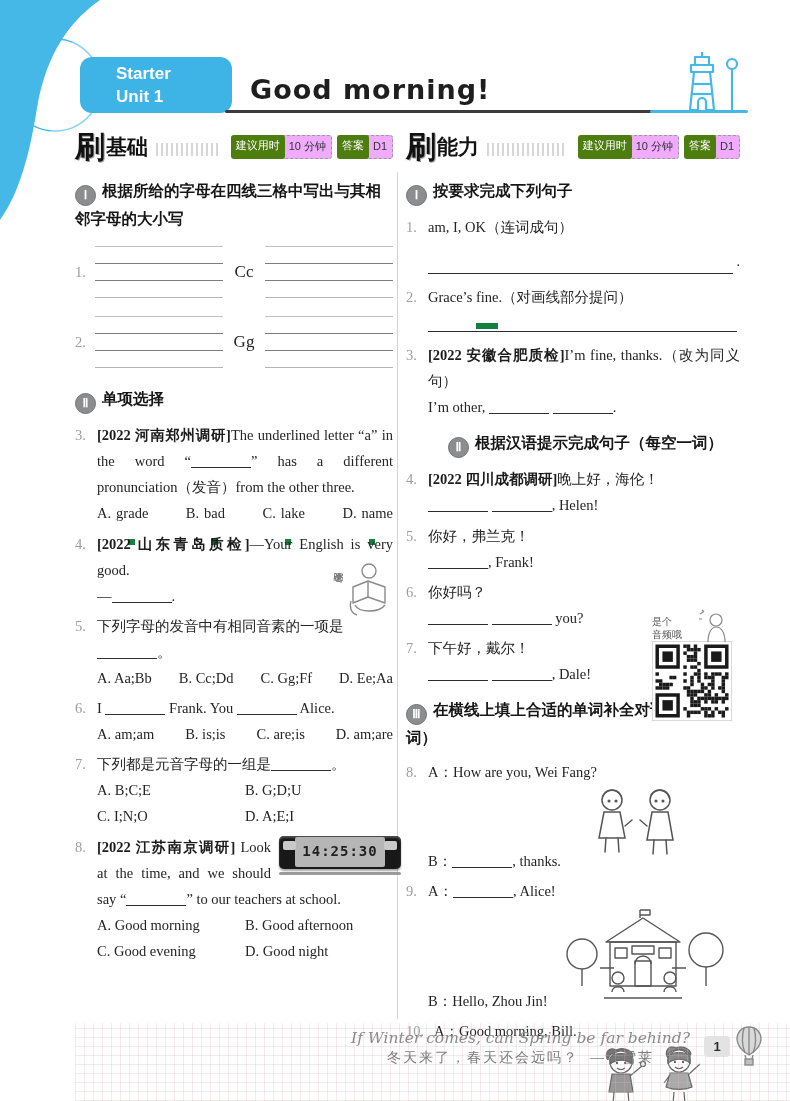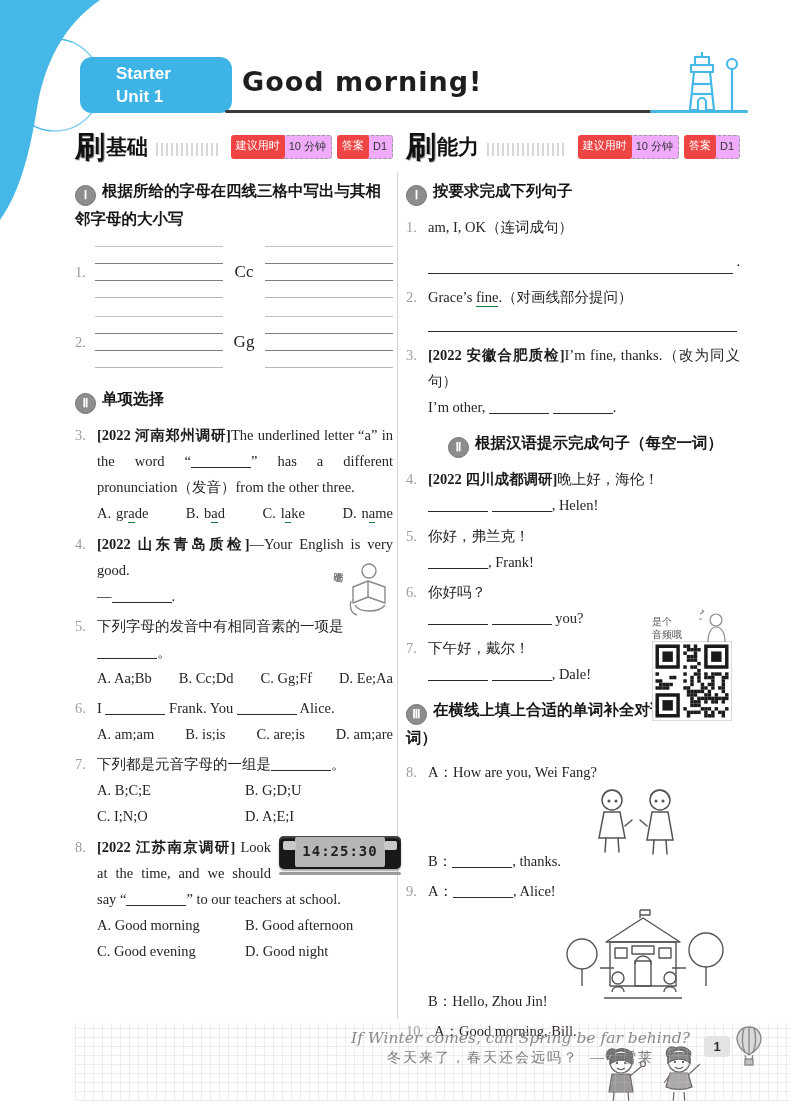--- a/index.html
+++ b/index.html
@@ -3,51 +3,51 @@
 <meta charset="utf-8">
 <style>
   html,body{margin:0;padding:0;background:#fff;}
   .page{position:relative;width:790px;height:1101px;background:#fff;overflow:hidden;
         font-family:"Liberation Serif","DejaVu Serif",serif;color:#242424;}
   
   .corner-deco{position:absolute;left:0;top:0;}
   .unit-box{position:absolute;left:80px;top:57px;width:152px;height:56px;background:#3eb4e6;
             border-radius:12px;color:#fff;font-family:"Liberation Sans","DejaVu Sans",sans-serif;
             font-weight:bold;font-size:17px;line-height:1.35;padding:6px 0 0 36px;box-sizing:border-box;}
-  .title{position:absolute;left:242px;top:66px;margin:0;font-family:"DejaVu Sans","Liberation Sans",sans-serif;
+  .title{position:absolute;left:242px;top:66px;margin:8px;font-family:"DejaVu Sans","Liberation Sans",sans-serif;
          font-weight:bold;font-size:27px;color:#1e1e1e;letter-spacing:1px;}
   .title-rule{position:absolute;left:225px;top:110px;width:432px;height:3px;background:#3c3c3c;border-radius:2px;}
   .title-rule-blue{position:absolute;left:650px;top:110px;width:98px;height:3px;background:#45b8e8;border-radius:2px;}
   .lighthouse{position:absolute;left:660px;top:52px;}
   .divider{position:absolute;left:397px;top:172px;bottom:82px;width:1px;background:#d4d4d4;}
   
   .col{position:absolute;top:128px;font-size:14.5px;line-height:1.8;}
   .col-left{left:75px;width:318px;}
   .col-right{left:406px;width:334px;}
   .sec-head{display:flex;align-items:center;margin-bottom:12px;font-family:"Liberation Sans","DejaVu Sans",sans-serif;}
   .brush{font-size:30px;font-weight:900;color:#111;line-height:1;letter-spacing:-1px;text-shadow:1px 1px 0 #999;}
   .sec-name{font-size:21px;font-weight:bold;color:#111;margin-left:2px;}
   .stripes{flex:1;height:13px;margin:6px 8px 0 8px;
            background:repeating-linear-gradient(90deg,#d7d7d7 0 2px,transparent 2px 5px);}
   .badge{display:inline-flex;align-items:stretch;margin-left:5px;font-size:11px;white-space:nowrap;}
-  .badge .bd{background:#ef4444;color:#fff;border-radius:3px;padding:1px 5px;position:relative;z-index:1;}
+  .badge .bd{background:#4d7c0f;color:#fff;border-radius:3px;padding:1px 5px;position:relative;z-index:1;}
   .badge .bv{border:1px dashed #9a9a9a;border-left:none;background:#f0abfc;color:#333;padding:1px 5px 1px 7px;
              margin-left:-3px;border-radius:0 3px 3px 0;}
   .part-title{font-family:"Liberation Sans","DejaVu Sans",sans-serif;font-weight:bold;font-size:15.5px;
               margin:10px 0 8px 0;color:#161616;line-height:1.7;}
   .pnum{display:inline-block;width:19px;height:19px;border-radius:50%;background:#8b8d8f;border:1.5px solid #6f7173;
         color:#fff;font-family:"Liberation Serif",serif;font-size:12px;line-height:19px;text-align:center;
         vertical-align:-3px;margin-right:6px;font-weight:bold;}
   
   .q{display:flex;margin-bottom:4px;}
   .qno{min-width:22px;color:#9b9da0;flex:0 0 auto;}
   .qbody{flex:1;text-align:justify;position:relative;}
   .src{color:#1c1c1c;font-weight:bold;}
   .bl{display:inline-block;min-width:60px;height:13px;border-bottom:1px solid #2c2c2c;vertical-align:-2px;}
-  .u{border-bottom:1px solid #15803d;padding-bottom:1px;}
+  .u{border-bottom:6px solid #15803d;padding-bottom:18px;}
   .ansline{display:flex;align-items:flex-end;margin:8px 0 6px 0;}
   .ansline .bl{flex:1;margin-right:3px;}
   .opts-row{display:flex;justify-content:space-between;flex-wrap:nowrap;white-space:nowrap;}
   .opts-grid{display:grid;grid-template-columns:57% 43%;}
   .opts-grid.even{grid-template-columns:50% 50%;}
   .optlab{margin-right:5px;}
   
   .write-row{display:flex;align-items:center;margin:14px 0 18px 0;}
   .write-row .qno{min-width:20px;}
   .grid4{flex:1;height:52px;background-image:

